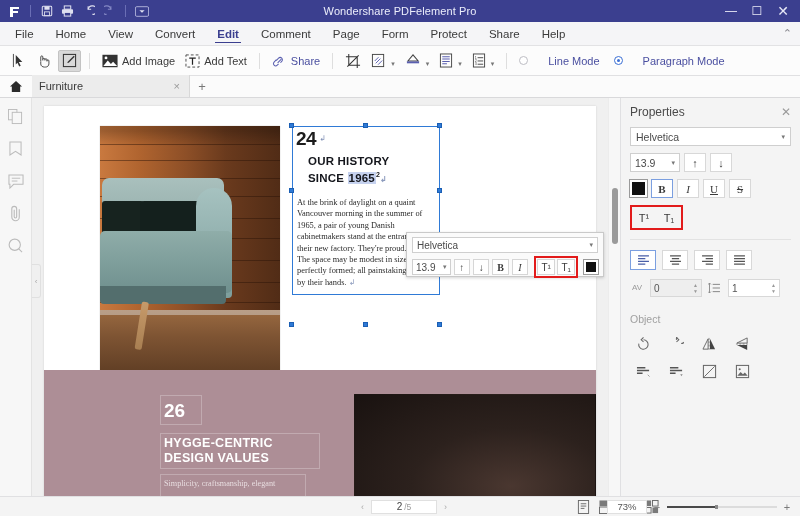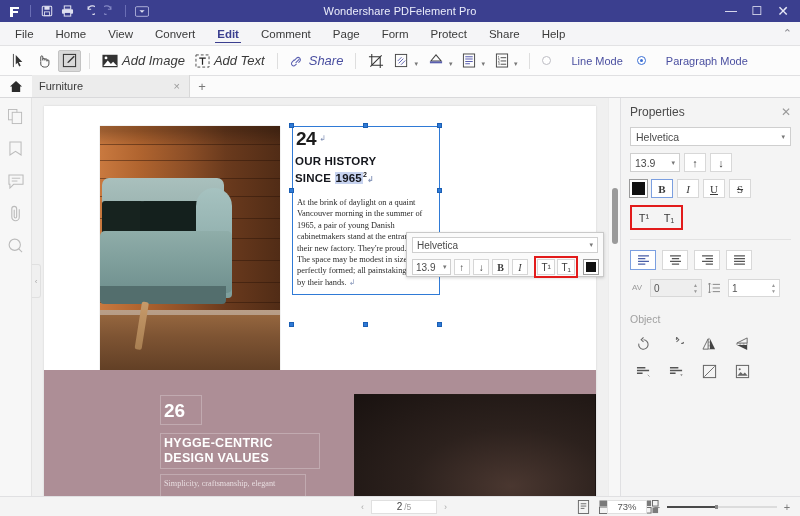--- a/index.html
+++ b/index.html
@@ -48,21 +48,21 @@
   .toolbar {
     height:30px; background:#fcfcfc; border-bottom:1px solid #e0e0e2;
     display:flex; align-items:center; flex:0 0 30px; padding-left:8px; gap:2px;
   }
   .tool {
     height:22px; min-width:22px; display:flex; align-items:center; justify-content:center;
     gap:4px; padding:0 3px; border:1px solid transparent; border-radius:2px;
     color:#3a3a3a; font-size:11px; white-space:nowrap;
   }
   .tool.sel { background:#d9d9d9; border-color:#c3c3c3; }
-  .tool .lbl { font-size:13px; color:#3a3a3a;font-style:italic; }
+  .tool .lbl { font-size:11px; color:#3a3a3a; }
   .tool .lbl.blue { color:#4a4fa0; }
   .tdiv { width:1px; height:16px; background:#dedede; margin:0 6px; }
   .caret-sm { font-size:7px; color:#777; margin-left:1px; position:relative; top:3px; }
   .radios { display:flex; align-items:center; gap:14px; margin-left:4px; }
   .radio { display:flex; align-items:center; gap:20px; font-size:11px; color:#4a4fa0; }
   .rdot { width:9px; height:9px; border-radius:50%; border:1px solid #bdbdc4; background:#fff; position:relative; }
   .rdot.on { border-color:#3b6fd4; }
   .rdot.on:after { content:""; position:absolute; inset:2px; border-radius:50%; background:#3b6fd4; }
 
   
@@ -151,21 +151,21 @@
 
   
   .textblock { position:absolute; left:248px; top:20px; width:148px; height:169px; }
   .sel-box { position:absolute; inset:0; border:1px solid #2f7ad6; }
   .h-handle {
     position:absolute; width:5px; height:5px; background:#2f7ad6; border:1px solid #1b5fb4;
   }
   .num24 { position:absolute; left:4px; top:2px; font-size:19px; font-weight:bold; color:#1c1c1c; letter-spacing:-.5px; font-family:"Liberation Sans",sans-serif; }
   .pilcrow { color:#7f8fb5; font-size:8px; font-weight:normal; margin-left:3px; position:relative; top:-4px; }
   .htitle {
-    position:absolute; left:3px; top:29px; font-size:11.5px; font-weight:bold; color:#14161c;
+    position:absolute; left:16px; top:29px; font-size:11.5px; font-weight:bold; color:#14161c;
     line-height:13px; letter-spacing:.2px;
   }
   .hl-year { background:#c6d2ef; padding:0 1px; color:#12141a; }
   .sup { font-size:7px; vertical-align:super; }
   .para {
     position:absolute; left:5px; font-family:"Liberation Serif", serif; font-size:8.4px;
     line-height:11.4px; color:#2b2b2b; width:140px;
   }
   .para.p1 { top:71px; }
   .para.p2 { top:128px; }

